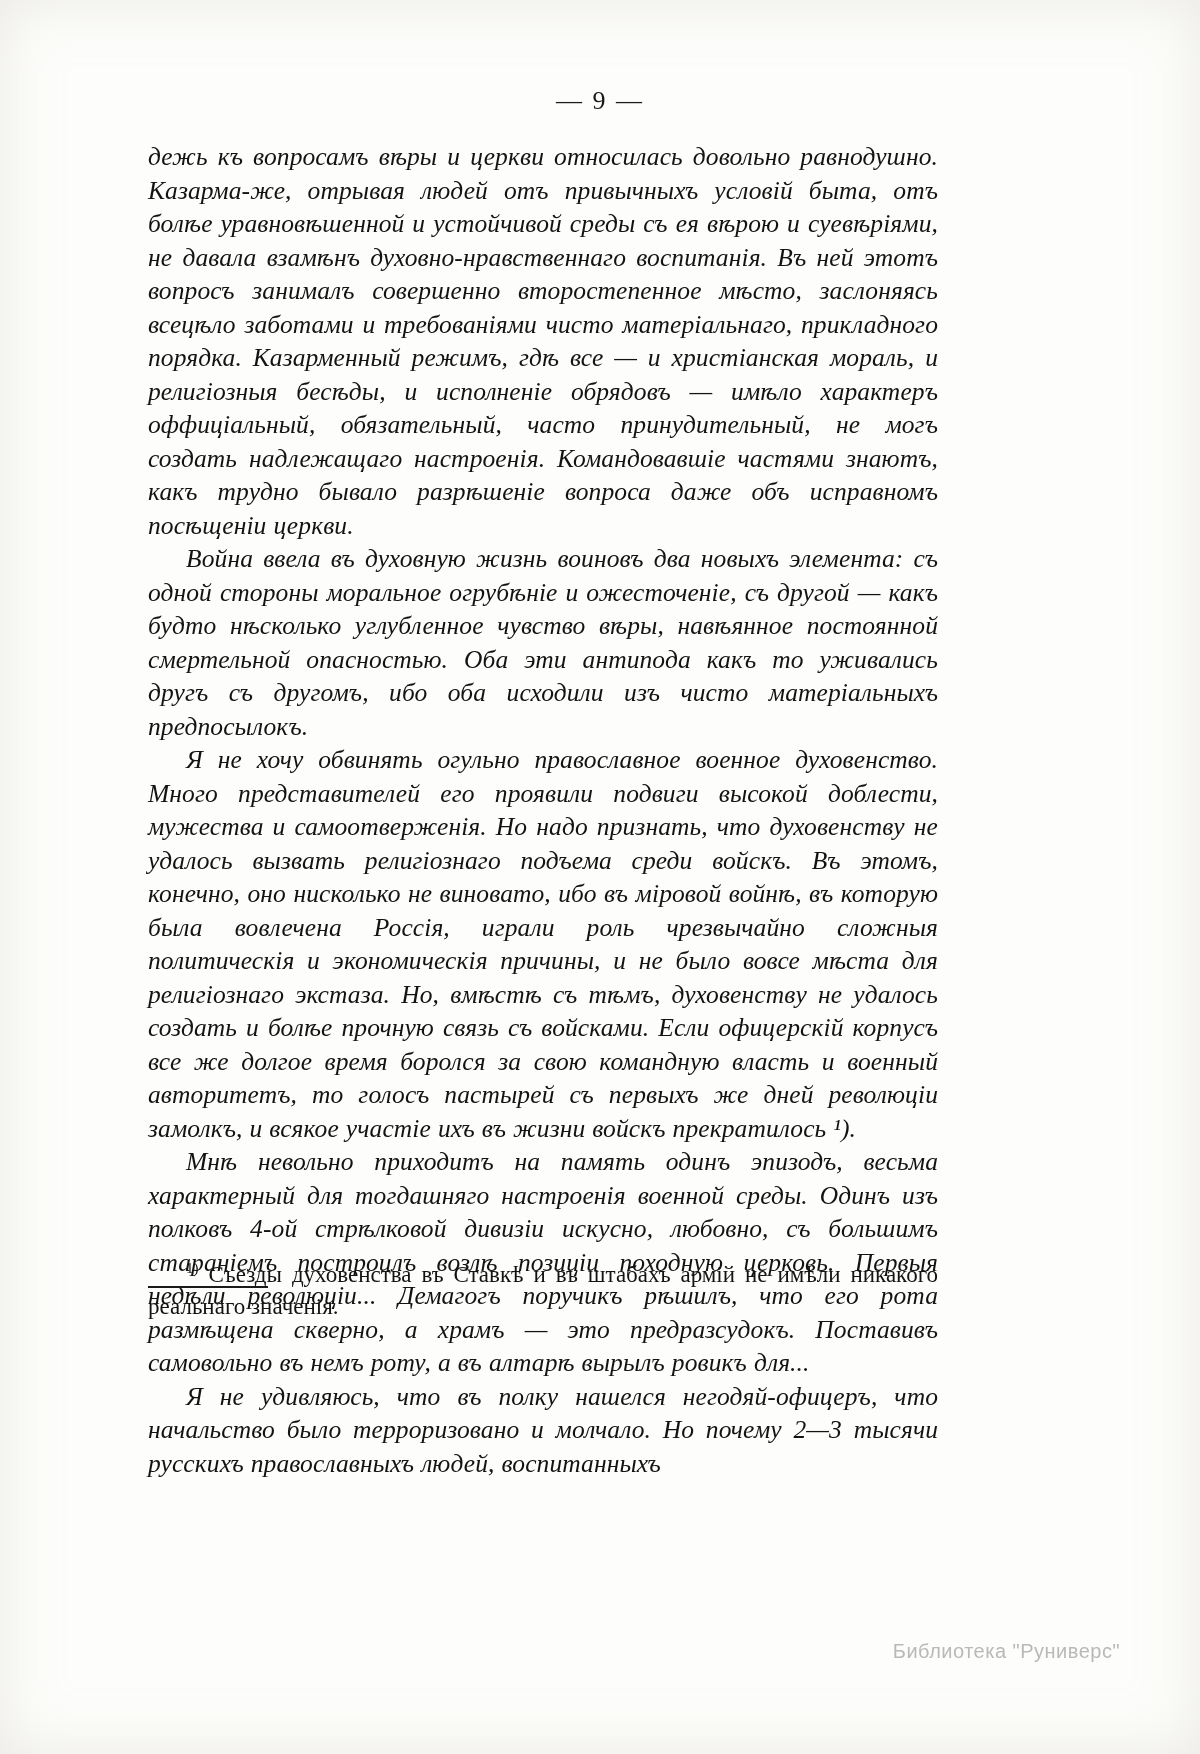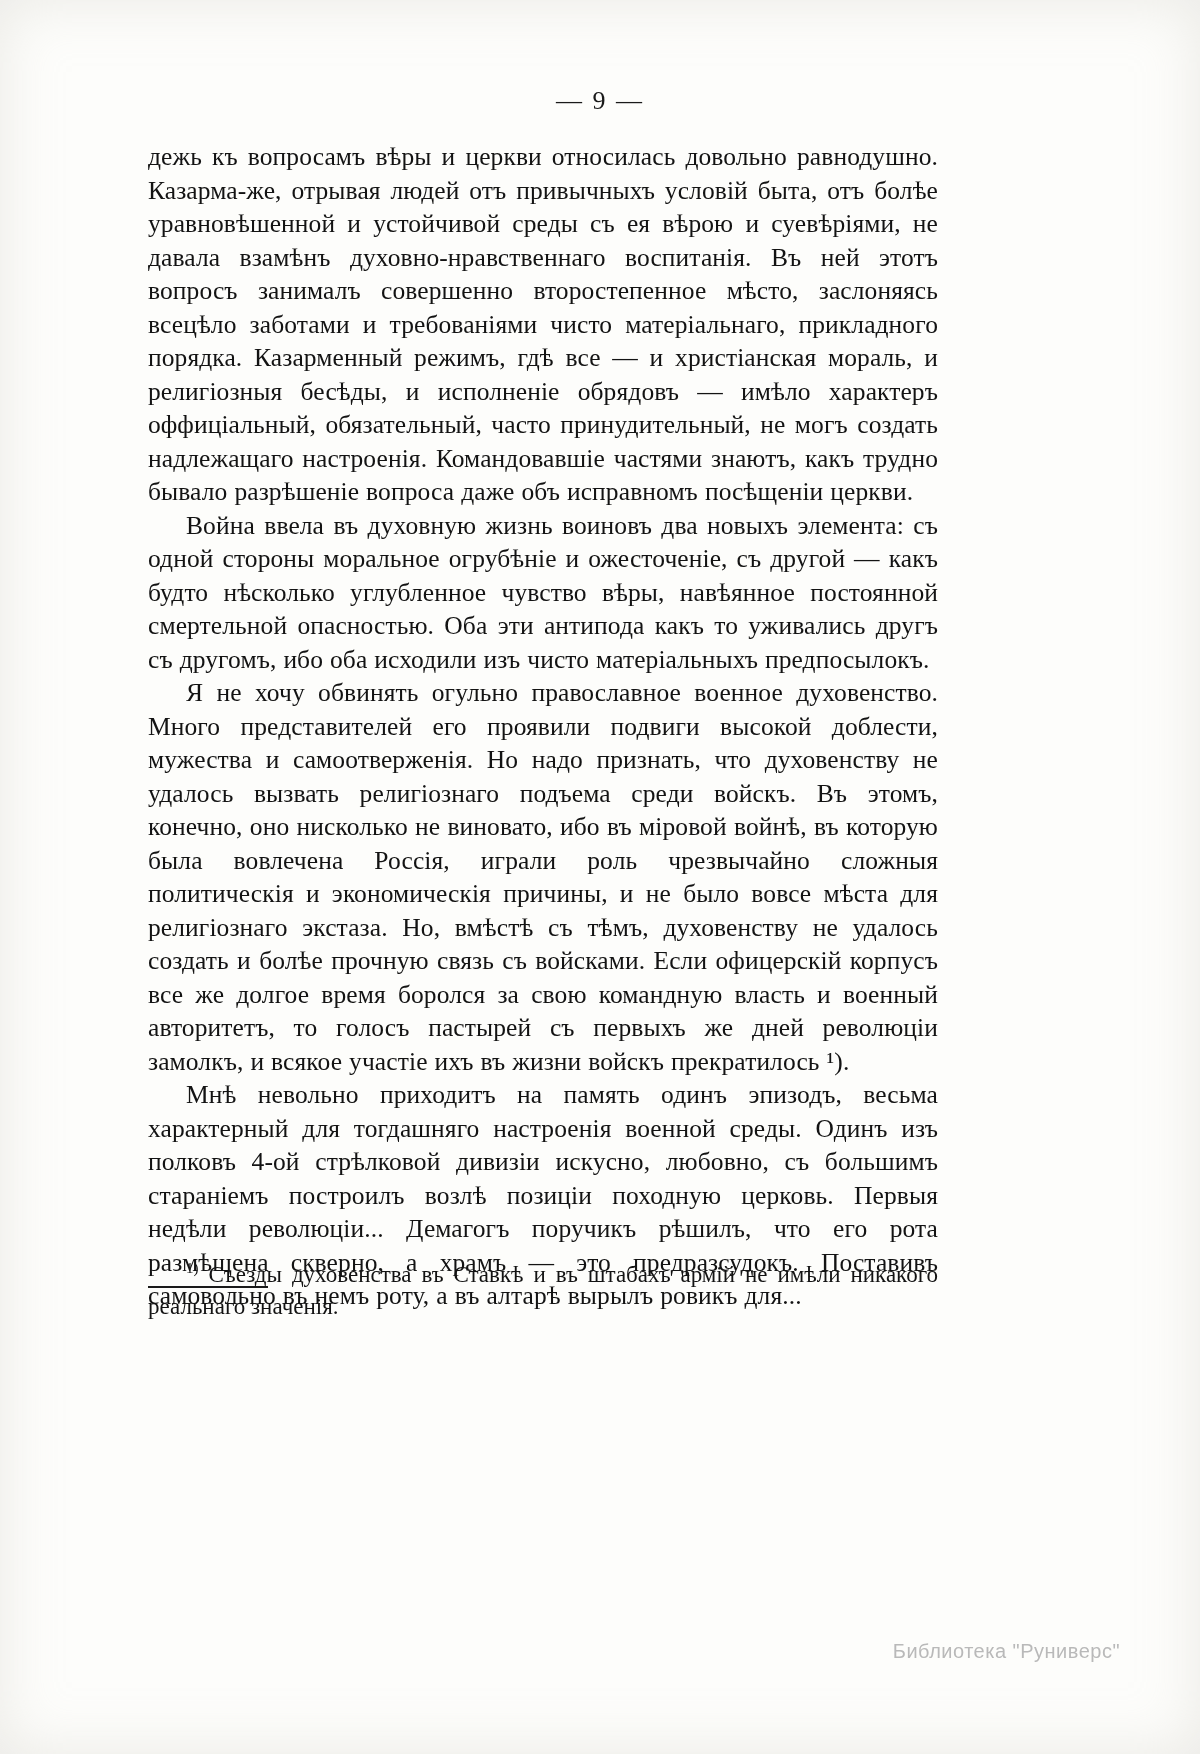--- a/index.html
+++ b/index.html
@@ -31,20 +31,21 @@
     font-size: 26px;
     letter-spacing: 2px;
     color: #1a1a1a;
     font-family: "Liberation Serif", serif;
   }
   .body-text {
     position: absolute;
     top: 140px;
     left: 148px;
     width: 790px;
+    font-style: italic;
   }
   .para {
     margin: 0 0 0 0;
     font-size: 25.5px;
     line-height: 33.5px;
     text-align: justify;
     text-justify: inter-word;
     color: #131313;
     letter-spacing: 0.1px;
     word-spacing: 0.5px;
@@ -104,20 +105,21 @@
 
 <div class="page">
 
   <div class="page-number">— 9 —</div>
 
   <div class="body-text">
     <p class="para">дежь къ вопросамъ вѣры и церкви относилась довольно равнодушно. Казарма-же, отрывая людей отъ привычныхъ условій быта, отъ болѣе уравновѣшенной и устойчивой среды съ ея вѣрою и суевѣріями, не давала взамѣнъ духовно-нравственнаго воспитанія. Въ ней этотъ вопросъ занималъ совершенно второстепенное мѣсто, заслоняясь всецѣло заботами и требованіями чисто матеріальнаго, прикладного порядка. Казарменный режимъ, гдѣ все — и христіанская мораль, и религіозныя бесѣды, и исполненіе обрядовъ — имѣло характеръ оффиціальный, обязательный, часто принудительный, не могъ создать надлежащаго настроенія. Командовавшіе частями знаютъ, какъ трудно бывало разрѣшеніе вопроса даже объ исправномъ посѣщеніи церкви.</p>
     <p class="para indent">Война ввела въ духовную жизнь воиновъ два новыхъ элемента: съ одной стороны моральное огрубѣніе и ожесточеніе, съ другой — какъ будто нѣсколько углубленное чувство вѣры, навѣянное постоянной смертельной опасностью. Оба эти антипода какъ то уживались другъ съ другомъ, ибо оба исходили изъ чисто матеріальныхъ предпосылокъ.</p>
     <p class="para indent">Я не хочу обвинять огульно православное военное духовенство. Много представителей его проявили подвиги высокой доблести, мужества и самоотверженія. Но надо признать, что духовенству не удалось вызвать религіознаго подъема среди войскъ. Въ этомъ, конечно, оно нисколько не виновато, ибо въ міровой войнѣ, въ которую была вовлечена Россія, играли роль чрезвычайно сложныя политическія и экономическія причины, и не было вовсе мѣста для религіознаго экстаза. Но, вмѣстѣ съ тѣмъ, духовенству не удалось создать и болѣе прочную связь съ войсками. Если офицерскій корпусъ все же долгое время боролся за свою командную власть и военный авторитетъ, то голосъ пастырей съ первыхъ же дней революціи замолкъ, и всякое участіе ихъ въ жизни войскъ прекратилось ¹).</p>
     <p class="para indent">Мнѣ невольно приходитъ на память одинъ эпизодъ, весьма характерный для тогдашняго настроенія военной среды. Одинъ изъ полковъ 4-ой стрѣлковой дивизіи искусно, любовно, съ большимъ стараніемъ построилъ возлѣ позиціи походную церковь. Первыя недѣли революціи... Демагогъ поручикъ рѣшилъ, что его рота размѣщена скверно, а храмъ — это предразсудокъ. Поставивъ самовольно въ немъ роту, а въ алтарѣ вырылъ ровикъ для...</p>
+    <p class="para indent">Я не удивляюсь, что въ полку нашелся негодяй-офицеръ, что начальство было терроризовано и молчало. Но почему 2—3 тысячи русскихъ православныхъ людей, воспитанныхъ</p>
   </div>
 
   <div class="footnote-rule"></div>
 
   <div class="footnote">
     <span class="fn-first">
       <sup class="fnmark">1)</sup><span> Съезды духовенства въ Ставкѣ и въ штабахъ армій не имѣли никакого реальнаго значенія.</span>
     </span>
   </div>
 

